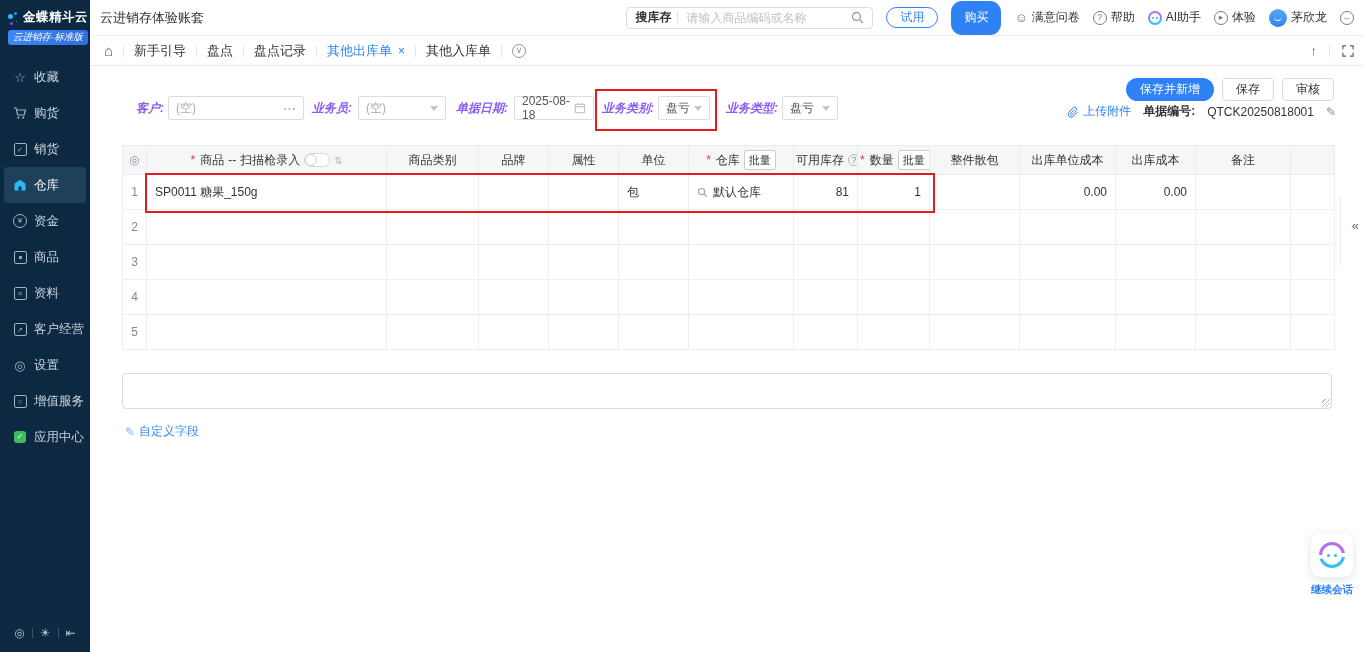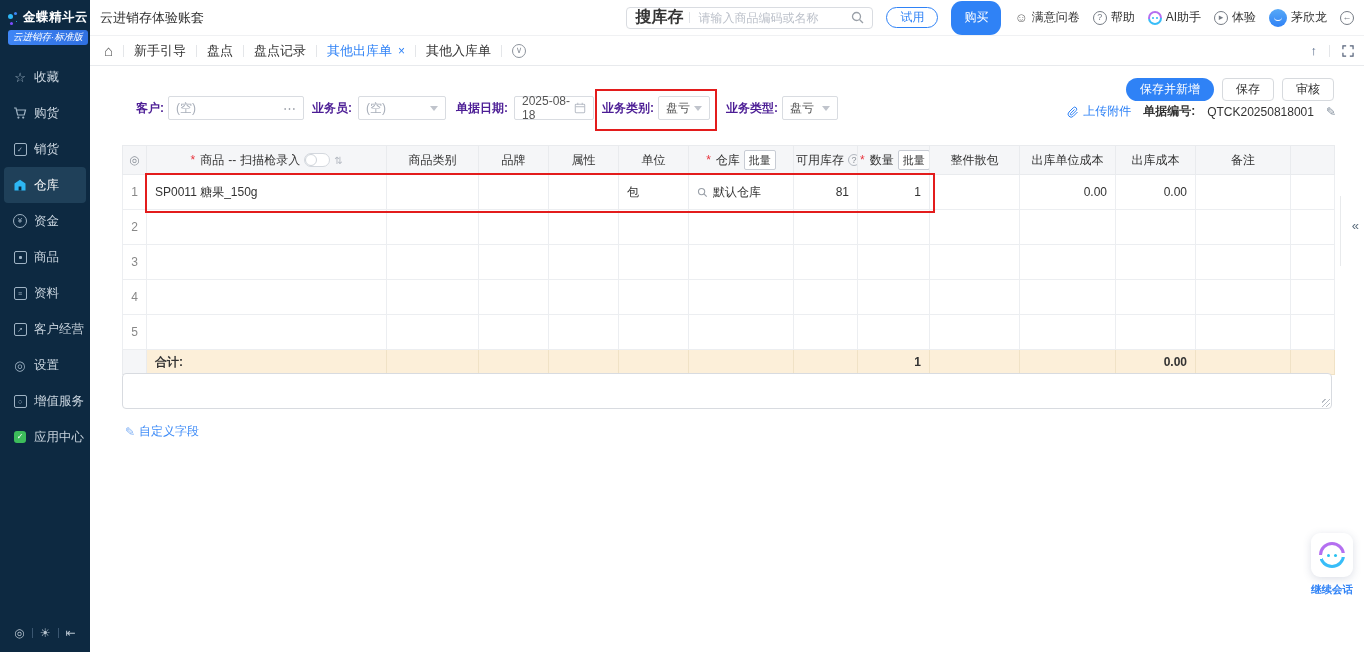--- a/index.html
+++ b/index.html
@@ -18,21 +18,21 @@
   .sqi{width:11px;height:11px;border:1px solid #9fb3c4;border-radius:2px;display:inline-flex;align-items:center;justify-content:center;font-size:7px;line-height:1;color:#9fb3c4;}
   .sqi .dot{width:3px;height:3px;background:#9fb3c4;border-radius:1px;}
   .circi{width:12px;height:12px;border:1px solid #9fb3c4;border-radius:50%;display:inline-flex;align-items:center;justify-content:center;font-size:8px;line-height:1;color:#9fb3c4;}
   .appi{width:12px;height:12px;background:#3dbd5b;border-radius:3px;display:inline-flex;align-items:center;justify-content:center;font-size:8px;color:#fff;line-height:1;}
   .sidebar-bottom{position:absolute;bottom:12px;left:0;width:90px;display:flex;align-items:center;justify-content:center;gap:7px;color:#b7c4cf;font-size:12px;}
   .sidebar-bottom .sep{width:1px;height:10px;background:#3a5possible;background:#3a5670;}
   
   .topbar{position:absolute;left:90px;right:0;top:0;height:36px;background:#fff;border-bottom:1px solid #f0f1f3;display:flex;align-items:center;padding:0 10px;box-sizing:border-box;gap:13px;z-index:10;}
   .tb-title{font-size:13px;color:#333;}
   .search{margin-left:auto;width:247px;height:22px;border:1px solid #d9dce1;border-radius:4px;display:flex;align-items:center;padding:0 8px;gap:6px;box-sizing:border-box;}
-  .s-label{font-size:16px;font-weight:700;color:#333;white-space:nowrap;}
+  .s-label{font-size:12px;font-weight:700;color:#333;white-space:nowrap;}
   .s-div{width:1px;height:11px;background:#e1e3e7;}
   .s-input{border:none;outline:none;flex:1;font-size:12px;color:#333;min-width:0;font-family:"Liberation Sans",sans-serif;}
   .s-input::placeholder{color:#bcc1ca;}
   .btn-trial{height:21px;padding:0 13px;border-radius:11px;border:1px solid #2f82f6;background:#fff;color:#2f82f6;font-size:12px;cursor:pointer;font-family:inherit;}
   .btn-buy{height:34px;padding:0 13px;border-radius:11px;border:none;background:#2f82f6;color:#fff;font-size:12px;cursor:pointer;font-family:inherit;}
   .tb-item{display:flex;align-items:center;gap:4px;font-size:12px;color:#333;cursor:pointer;white-space:nowrap;}
   .tb-ico{font-size:13px;color:#666;line-height:1;}
   .circ{width:14px;height:14px;border:1px solid #767c85;border-radius:50%;display:inline-flex;align-items:center;justify-content:center;font-size:9px;line-height:1;color:#767c85;box-sizing:border-box;}
   .ai-ring{width:14px;height:14px;border-radius:50%;background:conic-gradient(#b46ff0 0 90deg,#38bdf8 90deg 260deg,#b46ff0 260deg 360deg);position:relative;display:inline-block;}
   .ai-ring:before{content:"";position:absolute;left:2px;top:2px;width:10px;height:10px;background:#fff;border-radius:50%;}
@@ -54,21 +54,21 @@
   .actions{position:absolute;right:30px;top:12px;display:flex;gap:8px;}
   .btn-primary{height:23px;padding:0 14px;border-radius:12px;background:#2f82f6;color:#fff;font-size:12px;border:none;cursor:pointer;font-family:inherit;}
   .btn-plain{height:23px;padding:0 13px;border-radius:4px;background:#fff;border:1px solid #d7dade;color:#333;font-size:12px;cursor:pointer;font-family:inherit;}
   .docline{position:absolute;right:28px;top:37px;display:flex;align-items:center;gap:12px;font-size:12px;}
   .upload-link{display:flex;align-items:center;gap:4px;color:#2f82f6;cursor:pointer;}
   .doc-label{font-weight:700;color:#333;}
   .doc-no{color:#333;}
   .pencil{color:#7f8b99;font-size:12px;cursor:pointer;}
   
   .formrow{position:absolute;left:0;top:30px;height:24px;width:100%;}
-  .f-label{position:absolute;font-size:12px;color:#4c1d95;font-weight:700;line-height:24px;white-space:nowrap;}
+  .f-label{position:absolute;font-size:12px;color:#8b5cf6;font-weight:700;line-height:24px;white-space:nowrap;font-style:italic;}
   .f-box{position:absolute;height:24px;border:1px solid #d9dce1;border-radius:2px;background:#fff;display:flex;align-items:center;padding:0 7px;font-size:12px;box-sizing:border-box;cursor:pointer;}
   .f-empty{color:#a7adb8;}
   .f-val{color:#555;}
   .f-fill{flex:1;}
   .dots-more{color:#8a8f99;font-size:13px;line-height:1;}
   .caret{width:0;height:0;border-left:4px solid transparent;border-right:4px solid transparent;border-top:5px solid #c0c4cc;}
   
   .grid{position:absolute;left:32px;top:79px;border-collapse:collapse;table-layout:fixed;width:1212px;}
   .grid th{height:28px;background:#f5f6f8;border:1px solid #e9ebee;font-size:12px;font-weight:400;color:#333;text-align:center;padding:0 2px;white-space:nowrap;overflow:hidden;}
   .grid td{height:34px;border:1px solid #eceef1;font-size:12px;color:#333;padding:0 8px;white-space:nowrap;overflow:hidden;background:#fff;}
@@ -459,36 +459,20 @@
             <td></td>
             <td></td>
             <td></td>
             <td></td>
             <td></td>
             <td></td>
             <td></td>
             <td></td>
             <td></td>
       </tr>
-      <tr class="total">
-        <td class="num"></td>
-        <td class="t-label">合计:</td>
-        <td></td>
-            <td></td>
-            <td></td>
-            <td></td>
-            <td></td>
-            <td></td>
-        <td class="r">1</td>
-        <td></td>
-            <td></td>
-        <td class="r">0.00</td>
-        <td></td>
-            <td></td>
-      </tr>
     </tbody>
       </table>
 
     <div class="red-box box1"></div>
     <div class="red-box box2"></div>
 
     <div class="remark-wrap">
       <textarea class="remark" style=""></textarea>
       <span class="resize-h"></span>
     </div>

